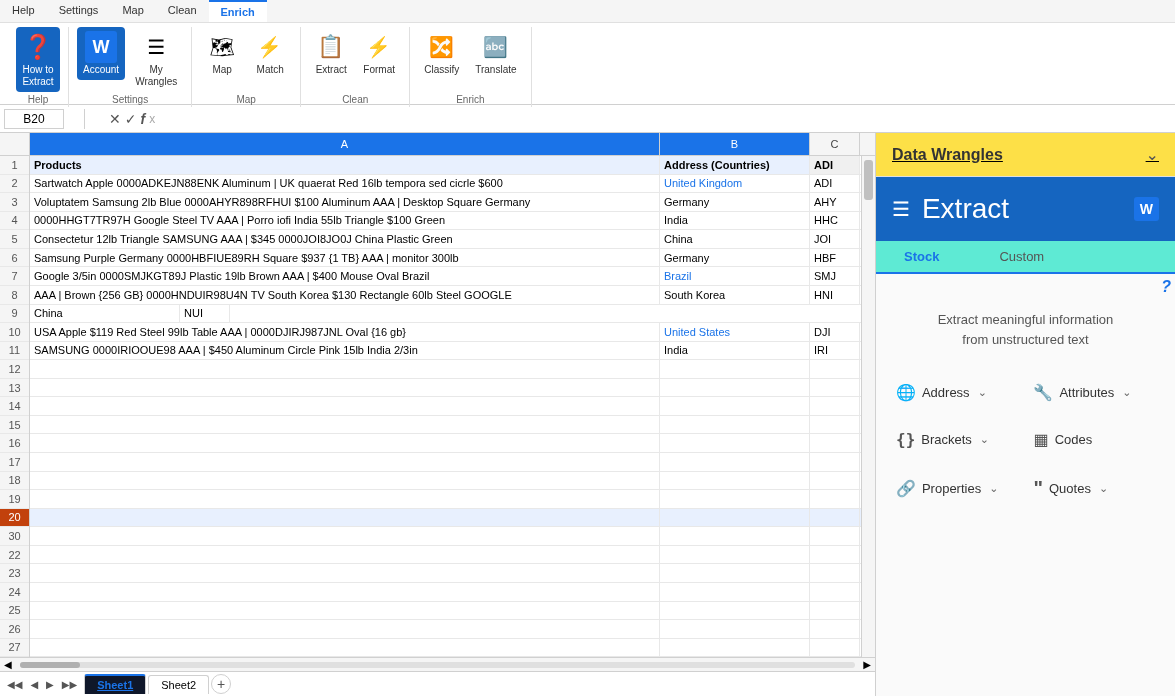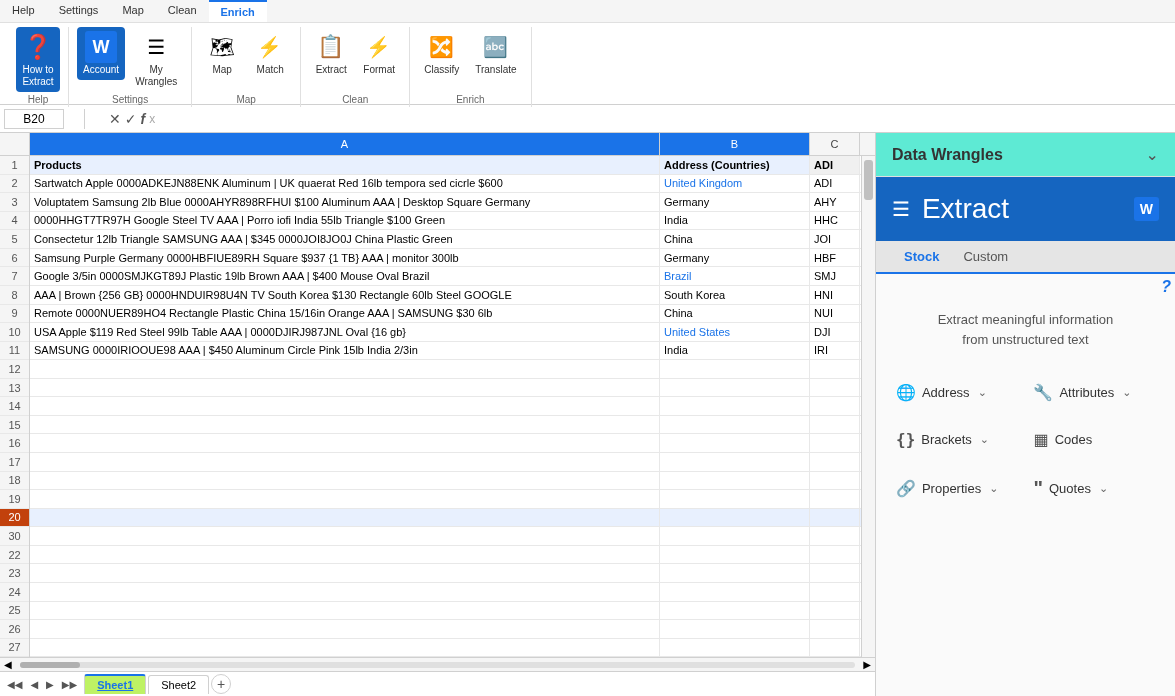--- a/index.html
+++ b/index.html
@@ -52,35 +52,35 @@
     .cell { border-right: 1px solid #e8e8e8; padding: 2px 4px; font-size: 11px; overflow: hidden; white-space: nowrap; display: flex; align-items: center; }
     .cell.col-a { width: 630px; }
     .cell.col-b { width: 150px; }
     .cell.col-c { width: 50px; }
 
     
     .bottom-bar { display: flex; align-items: center; background: #fff; border-top: 1px solid #d0d0d0; height: 25px; }
     .sheet-nav { display: flex; align-items: center; padding: 0 4px; gap: 2px; }
     .nav-arrow { font-size: 10px; color: #555; cursor: pointer; padding: 2px 3px; }
     .sheet-tab { padding: 3px 12px; font-size: 11px; cursor: pointer; border: 1px solid #d0d0d0; border-bottom: none; margin-right: 2px; border-radius: 3px 3px 0 0; }
-    .sheet-tab.active { background: #bef264; font-weight: 600; color: #1a73e8; border-top: 2px solid #1a73e8; text-decoration: underline; }
+    .sheet-tab.active { background: #0f172a; font-weight: 600; color: #1a73e8; border-top: 2px solid #1a73e8; text-decoration: underline; }
     .sheet-add { width: 20px; height: 20px; display: flex; align-items: center; justify-content: center; cursor: pointer; border: 1px solid #d0d0d0; border-radius: 50%; font-size: 14px; color: #555; }
 
     
     .right-panel { width: 300px; background: #fafafa; border-left: 1px solid #d0d0d0; display: flex; flex-direction: column; }
-    .panel-header { display: flex; align-items: center; justify-content: space-between; padding: 12px 16px; background: #5eead4; border-bottom: 1px solid #e0e0e0; }
+    .panel-header { display: flex; align-items: center; justify-content: space-between; padding: 12px 16px; background: #fde047; border-bottom: 1px solid #e0e0e0; text-decoration: underline; }
     .panel-title { font-size: 16px; font-weight: 600; color: #333; }
     .panel-collapse { font-size: 16px; cursor: pointer; color: #555; }
 
     .extract-banner { background: #1565c0; color: #fff; padding: 16px; display: flex; align-items: center; gap: 12px; margin: 0; }
     .extract-menu-icon { font-size: 20px; color: #fff; cursor: pointer; }
     .extract-title { font-size: 28px; font-weight: 300; flex: 1; }
     .extract-w-icon { background: #1a73e8; color: #fff; font-weight: 700; font-size: 14px; padding: 4px 6px; border-radius: 3px; }
 
-    .panel-tabs { display: flex; border-bottom: 2px solid #1a73e8; padding: 0 16px; background: #e5e5e5; }
+    .panel-tabs { display: flex; border-bottom: 2px solid #1a73e8; padding: 0 16px; background: #5eead4; gap: 36px; }
     .panel-tab { padding: 8px 12px; font-size: 13px; cursor: pointer; color: #555; }
     .panel-tab.active { color: #1a73e8; border-bottom: 2px solid #1a73e8; margin-bottom: -2px; font-weight: 600; }
 
     .panel-body { flex: 1; padding: 16px; overflow-y: auto; }
     .extract-desc { text-align: center; color: #555; font-size: 13px; padding: 20px 0; line-height: 1.5; }
 
     .extract-categories { display: grid; grid-template-columns: 1fr 1fr; gap: 16px 8px; margin-top: 8px; }
     .extract-cat { display: flex; align-items: center; gap: 6px; cursor: pointer; padding: 6px 4px; }
     .extract-cat-icon { font-size: 16px; color: #555; }
     .extract-cat-label { font-size: 13px; color: #333; }
@@ -262,21 +262,20 @@
             <div class="cell col-a">Google    3/5in 0000SMJKGT89J Plastic 19lb Brown AAA | $400 Mouse Oval Brazil</div>
             <div class="cell col-b" style="color: rgb(26, 115, 232);">Brazil</div>
             <div class="cell col-c">SMJ</div>
           </div>
           <div class="grid-row">
             <div class="cell col-a">AAA | Brown {256 GB} 0000HNDUIR98U4N TV South Korea $130 Rectangle 60lb Steel GOOGLE</div>
             <div class="cell col-b">South Korea</div>
             <div class="cell col-c">HNI</div>
           </div>
           <div class="grid-row">
-            <div class="cell col-a">Remote 0000NUER89HO4 Rectangle Plastic China 15/16in  Orange AAA | SAMSUNG    $30 6lb</div>
             <div class="cell col-b">China</div>
             <div class="cell col-c">NUI</div>
           </div>
           <div class="grid-row">
             <div class="cell col-a">USA Apple    $119 Red Steel 99lb Table AAA | 0000DJIRJ987JNL Oval {16 gb}</div>
             <div class="cell col-b" style="color: rgb(26, 115, 232);">United States</div>
             <div class="cell col-c">DJI</div>
           </div>
           <div class="grid-row">
             <div class="cell col-a">SAMSUNG    0000IRIOOUE98 AAA | $450 Aluminum Circle Pink 15lb India 2/3in</div>

